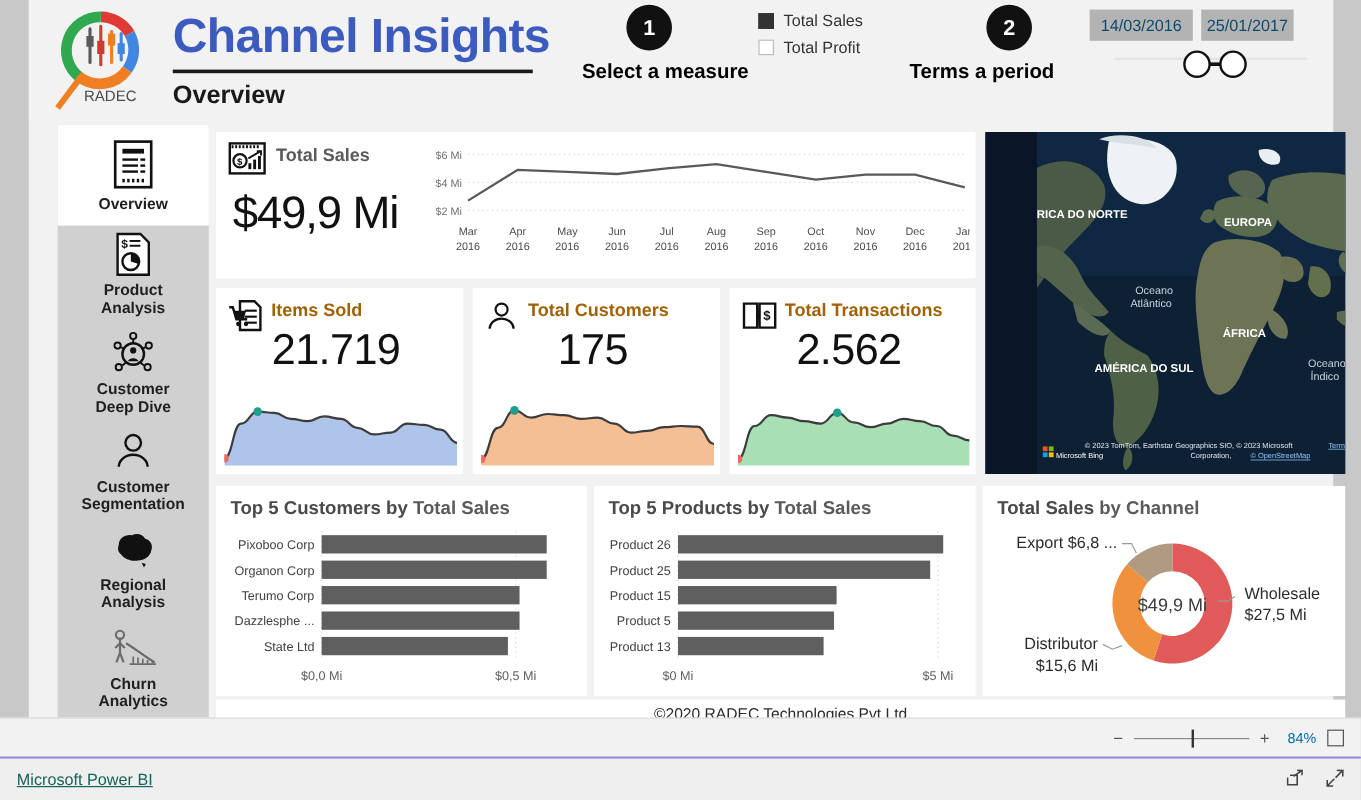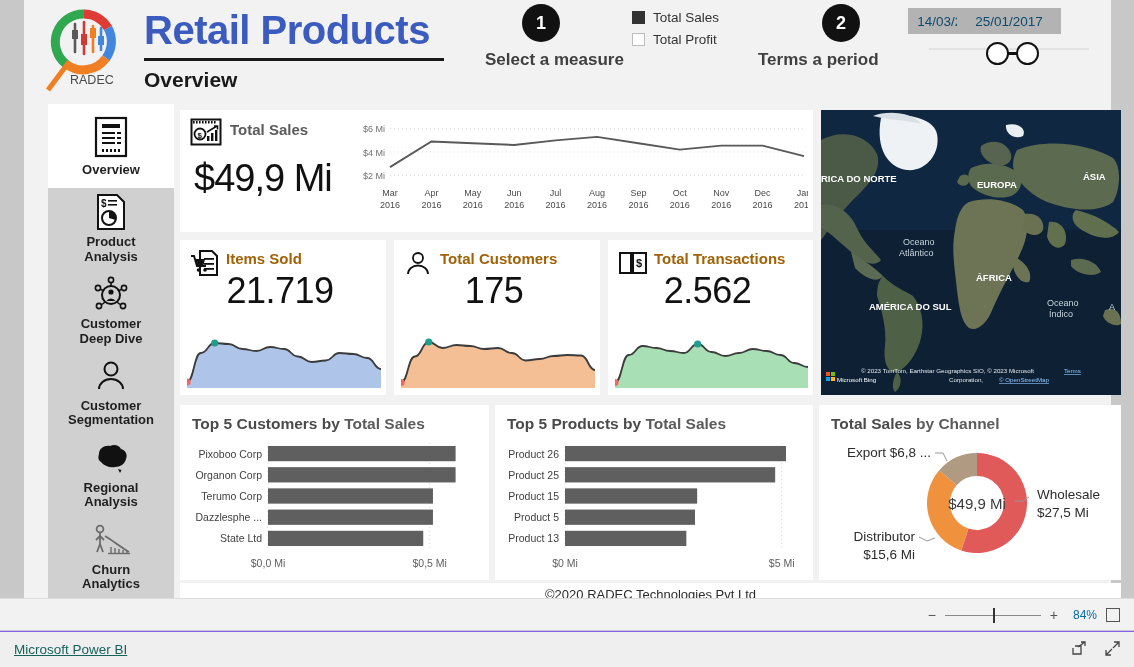--- a/index.html
+++ b/index.html
@@ -26,21 +26,21 @@
     font-size: 40px; font-weight: bold; color: #3b5bbf; letter-spacing: -0.5px;
   }
   .title-rule { position: absolute; left: 120px; top: 58px; width: 300px; height: 3px; background: #1a1a1a; }
   .title-sub { position: absolute; left: 120px; top: 68px; font-size: 21px; font-weight: bold; color: #1a1a1a; }
 
   .step-badge {
     position: absolute; width: 38px; height: 38px; border-radius: 50%;
     background: #111; color: #fff; font-size: 18px; font-weight: bold;
     display: flex; align-items: center; justify-content: center;
   }
-  .step-label { position: absolute; font-size: 17px; font-weight: bold; color: #404040; }
+  .step-label { position: absolute; font-size: 17px; font-weight: bold; color: #000000; }
 
   
   .measure-slicer { position: absolute; left: 608px; top: 6px; }
   .measure-item { display: flex; align-items: center; gap: 8px; height: 22px; cursor: pointer; }
   .chk { width: 13px; height: 13px; border: 1.5px solid #bcbcbc; background: #fff; flex: none; }
   .chk.on { background: #333; border-color: #333; }
   .measure-text { font-size: 13.5px; color: #333; }
 
   
   .date-pill {
@@ -72,21 +72,21 @@
   #v-totalsales { left: 156px; top: 110px; width: 633px; height: 122px; }
   #v-totalsales .t { position: absolute; left: 50px; top: 11px; font-size: 15px; font-weight: bold; color: #5b5b5b; }
   #v-totalsales .val { position: absolute; left: 14px; top: 47px; font-size: 38px; color: #111; letter-spacing: -1px; }
 
   .kpi-card .t { position: absolute; left: 46px; top: 10px; font-size: 15px; font-weight: bold; color: #a16207; }
   .kpi-card .val { position: absolute; left: 0; right: 6px; top: 30px; font-size: 36px; color: #111; text-align: center; letter-spacing: -0.5px; }
   #v-items { left: 156px; top: 240px; width: 206px; height: 155px; }
   #v-cust  { left: 370px; top: 240px; width: 206px; height: 155px; }
   #v-trans { left: 584px; top: 240px; width: 205px; height: 155px; }
 
-  #v-map { left: 797px; top: 110px; width: 300px; height: 285px; overflow: hidden; background: #0a1628; }
+  #v-map { left: 797px; top: 110px; width: 300px; height: 285px; overflow: hidden; background: #0a1628; padding-left: 43px; }
 
   #v-topcust { left: 156px; top: 405px; width: 309px; height: 175px; }
   #v-topprod { left: 471px; top: 405px; width: 318px; height: 175px; }
   #v-donut   { left: 795px; top: 405px; width: 302px; height: 175px; }
 
   .bar-title { position: absolute; left: 12px; top: 10px; font-size: 15.5px; font-weight: bold; color: #4a4a4a; }
   .bar-title span.lt { font-weight: bold; color: #5b5b5b; }
 
   #v-footer { left: 156px; top: 583px; width: 941px; height: 22px; display:flex; align-items:center; justify-content:center;
               font-size: 13px; color: #2b2b2b; }
@@ -128,21 +128,21 @@
           <rect x="45" y="30" width="6" height="11" fill="#d03a34" stroke="none"></rect>
           <line x1="57" y1="22" x2="57" y2="48" stroke="#f07f23"></line>
           <rect x="54" y="24" width="6" height="10" fill="#f07f23" stroke="none"></rect>
           <line x1="65" y1="24" x2="65" y2="46" stroke="#4187e0"></line>
           <rect x="62" y="32" width="6" height="9" fill="#4187e0" stroke="none"></rect>
         </g>
         <text x="34" y="80" font-family="Liberation Sans, sans-serif" font-size="12.5" fill="#4a4a4a">RADEC</text>
       </svg>
     </div>
 
-    <div class="title-main">Retail Products</div>
+    <div class="title-main">Channel Insights</div>
     <div class="title-rule"></div>
     <div class="title-sub">Overview</div>
 
     <div class="step-badge" style="left:498px; top:4px;">1</div>
     <div class="step-label" style="left:461px; top:50px;">Select a measure</div>
 
     <div class="step-badge" style="left:798px; top:4px;">2</div>
     <div class="step-label" style="left:734px; top:50px;">Terms a period</div>
 
     <div class="measure-slicer">
@@ -150,21 +150,21 @@
         <span class="chk on"></span>
         <span class="measure-text">Total Sales</span>
       </div>
       <div class="measure-item">
         <span class="chk"></span>
         <span class="measure-text">Total Profit</span>
       </div>
     </div>
 
     <div class="date-pill" style="left:884px; width:86px;">14/03/2016</div>
-    <div class="date-pill" style="left:933px; width:104px;">25/01/2017</div>
+    <div class="date-pill" style="left:977px; width:77px;">25/01/2017</div>
     <div class="slider-track"></div>
     <div class="slider-bar"></div>
     <div class="slider-handle" style="left:962px;"></div>
     <div class="slider-handle" style="left:992px;"></div>
   </div>
 
   <div class="sidebar">
 
     <div class="nav-item active" style="height:84px;">
       <span class="nav-icon">

